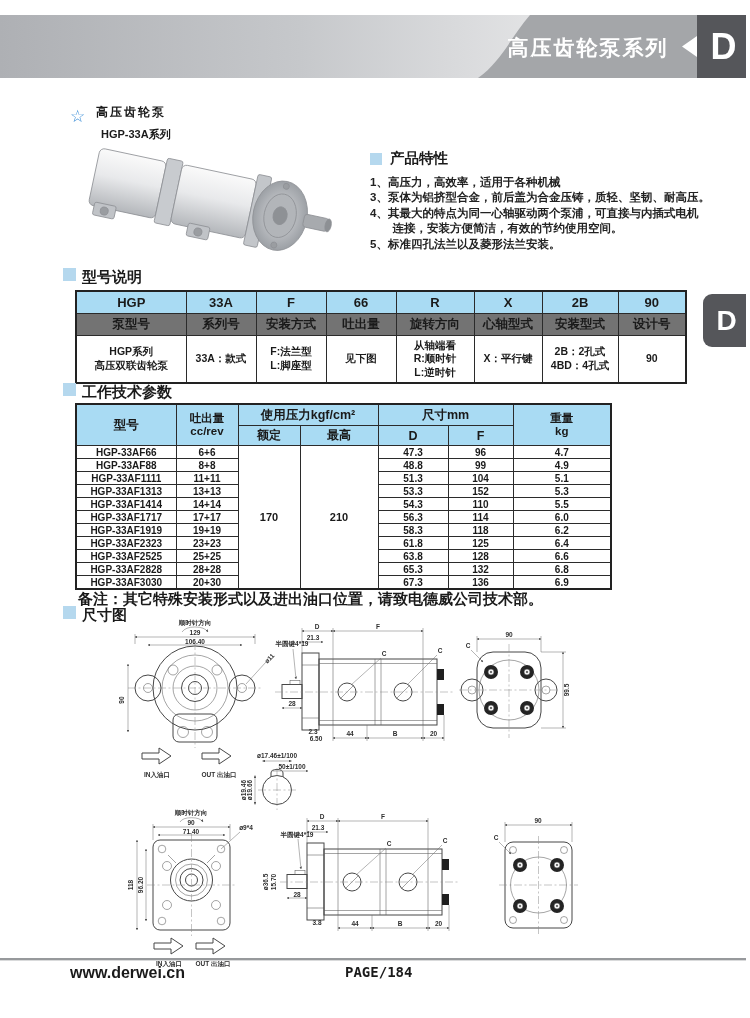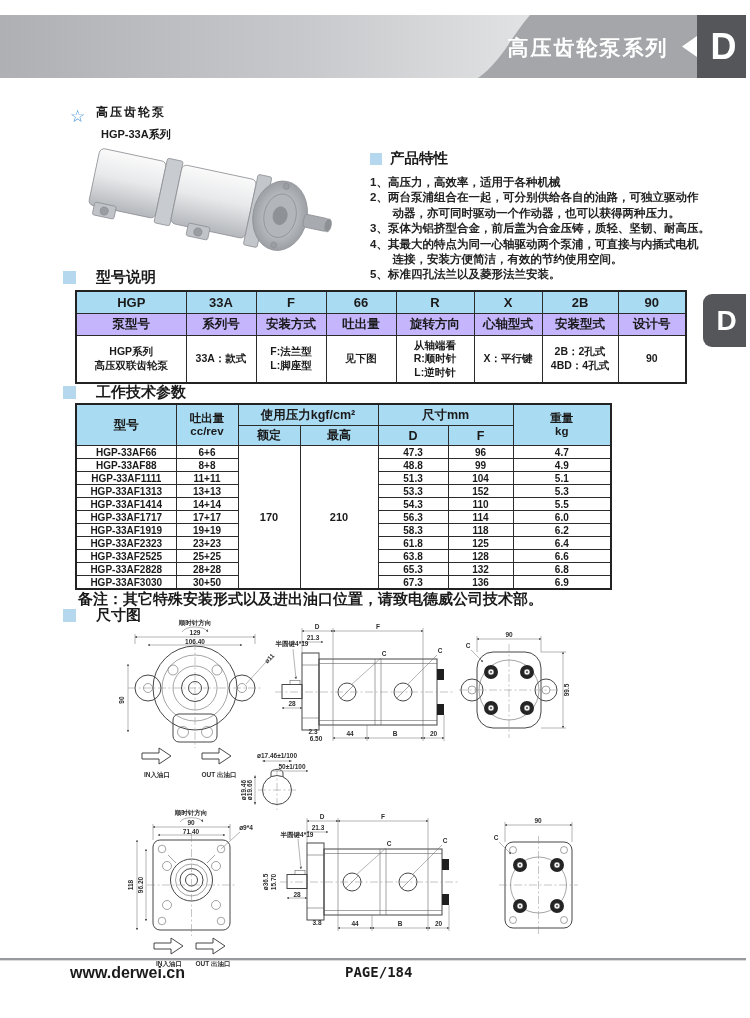--- a/index.html
+++ b/index.html
@@ -15,35 +15,35 @@
     color:#fff; font-weight:bold; font-size:36px; display:flex; align-items:center; justify-content:center; }
   .side-tab { position:absolute; left:703px; top:294px; width:47px; height:53px; background:#55565a;
     border-radius:9px 0 0 9px; color:#fff; font-weight:bold; font-size:28px;
     display:flex; align-items:center; justify-content:center; }
   
   .star { position:absolute; left:70px; top:106px; color:#3d8fd8; font-size:17px; font-weight:bold; }
   .ptitle { position:absolute; left:96px; top:104px; font-size:12px; font-weight:bold; letter-spacing:2px; }
   .pseries { position:absolute; left:101px; top:127px; font-size:11px; font-weight:bold; }
   .photo { position:absolute; left:75px; top:140px; }
   
-  .sec-head { position:absolute; display:flex; align-items:center; gap:20px; font-weight:bold; font-size:15px; }
+  .sec-head { position:absolute; display:flex; align-items:flex-start; gap:6px; font-weight:bold; font-size:15px; }
   .bullet { width:13px; height:13px; background:#b5d8ee; flex:none; }
   
   .features { position:absolute; left:370px; top:149px; width:375px; }
   .features .fhead { display:flex; align-items:center; gap:8px; font-weight:bold; font-size:14.5px; margin-bottom:7px; }
   .features .bullet { width:12px; height:12px; }
   .feat-item { font-size:11.5px; font-weight:bold; line-height:1.34; color:#222;
     white-space:pre-line; padding-left:1.95em; text-indent:-1.95em; }
   
   table.ctab { border-collapse:collapse; table-layout:fixed; }
   table.ctab { border:2px solid #222; }
   table.ctab td, table.ctab th { border:1px solid #2b2b2b; text-align:center; vertical-align:middle; padding:0; }
   table.model { position:absolute; left:75px; top:290px; width:610px; }
   .model .code { height:21px; background:#a9dbf3; font-weight:bold; font-size:13px; }
-  .model .lbl  { height:21px; background:#c4b5fd; font-weight:bold; font-size:12.5px; }
+  .model .lbl  { height:21px; background:#737373; font-weight:bold; font-size:12.5px; }
   .model .val  { height:46px; font-weight:bold; font-size:10.5px; white-space:pre-line; line-height:1.3; }
   table.spec { position:absolute; left:75px; top:403px; width:535px; }
   .spec th { background:#a9dbf3; font-weight:bold; font-size:12.5px; white-space:pre-line; line-height:1.12; }
   .spec .h1 { height:20px; } .spec .h2 { height:19px; }
   .spec td { height:12px; font-weight:bold; font-size:10px; background:#fff; }
   .spec td.mid { font-size:11px; }
   .note { position:absolute; left:78px; top:590px; font-size:15px; font-weight:bold; }
   
   .drawings { position:absolute; left:70px; top:618px; }
   .tl { stroke:#474747; stroke-width:1; fill:none; }
@@ -106,22 +106,20 @@
       <circle cx="206" cy="93" r="3" fill="#9a9da1"></circle>
     </g>
   </svg>
 
   <div class="features">
     <div class="fhead">
       <span class="bullet"></span>
       <span>产品特性</span>
     </div>
     <div class="feat-item">1、高压力，高效率，适用于各种机械</div>
-    <div class="feat-item">2、两台泵浦组合在一起，可分别供给各自的油路，可独立驱动作
-动器，亦可同时驱动一个作动器，也可以获得两种压力。</div>
     <div class="feat-item">3、泵体为铝挤型合金，前后盖为合金压铸，质轻、坚韧、耐高压。</div>
     <div class="feat-item">4、其最大的特点为同一心轴驱动两个泵浦，可直接与内插式电机
 连接，安装方便简洁，有效的节约使用空间。</div>
     <div class="feat-item">5、标准四孔法兰以及菱形法兰安装。</div>
   </div>
 
   <div class="sec-head" style="left:63px; top:268px;">
     <span class="bullet"></span>
     <span>型号说明</span>
   </div>
@@ -272,21 +270,21 @@
     </tr>
     <tr>
       <td>HGP-33AF2828</td>
       <td>28+28</td>
       <td>65.3</td>
       <td>132</td>
       <td>6.8</td>
     </tr>
     <tr>
       <td>HGP-33AF3030</td>
-      <td>30+50</td>
+      <td>20+30</td>
       <td>67.3</td>
       <td>136</td>
       <td>6.9</td>
     </tr>
   </tbody>
     </table>
   <div class="note">备注：其它特殊安装形式以及进出油口位置，请致电德威公司技术部。</div>
 
   <div class="sec-head" style="left:63px; top:606px;">
     <span class="bullet"></span>

